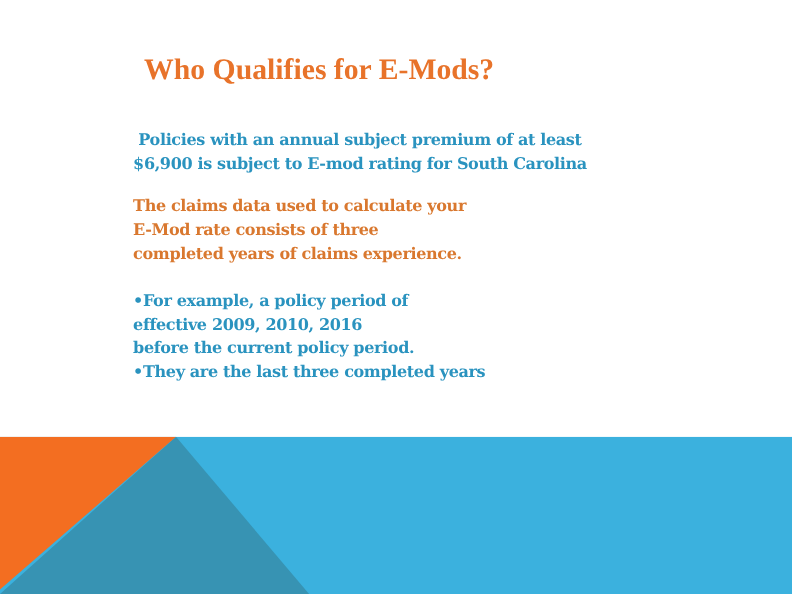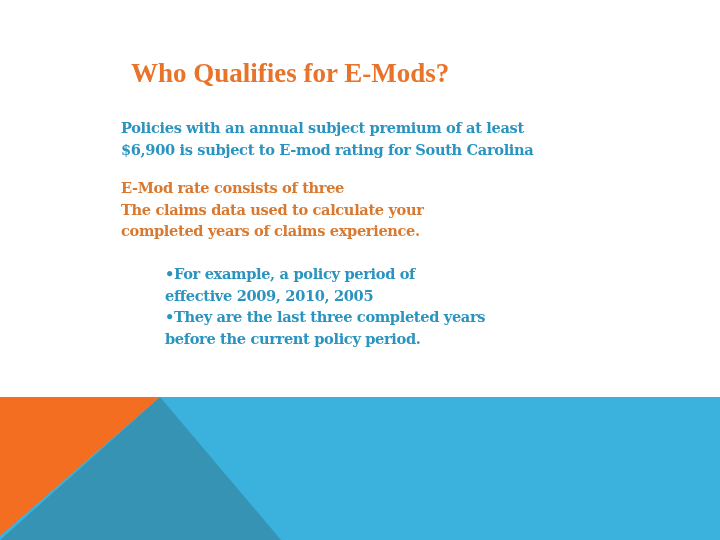--- a/index.html
+++ b/index.html
@@ -10,21 +10,21 @@
     .slide {
       position: relative;
       width: 720px;
       height: 540px;
       overflow: hidden;
       background: #ffffff;
     }
     .title {
       position: absolute;
       left: 131px;
-      top: 57px;
+      top: 47px;
       margin: 0;
       font-family: "Liberation Serif", serif;
       font-weight: bold;
       font-size: 27px;
       line-height: 32px;
       white-space: nowrap;
     }
     .block {
       position: absolute;
       left: 121px;
@@ -32,21 +32,21 @@
       font-family: "DejaVu Serif", serif;
       font-weight: bold;
       font-size: 14.6px;
       line-height: 21.6px;
       letter-spacing: -0.35px;
       white-space: nowrap;
     }
     .block .line {
       display: block;
     }
-    .block-1 { top: 117px; }
+    .block-1 { top: 117px; text-align: center; }
     .block-2 { top: 177px; }
     .block-3 { top: 263px; }
 
     .band {
       position: absolute;
       left: 0;
       top: 397px;
       width: 720px;
       height: 143px;
     }
@@ -60,30 +60,30 @@
 <div class="slide">
 
   <h1 class="title" style="color: rgb(232, 115, 42);">Who Qualifies for E-Mods?</h1>
 
   <p class="block block-1" style="color: rgb(42, 147, 191);">
     <span class="line">Policies with an annual subject premium of at least</span>
     <span class="line">$6,900  is subject to E-mod rating for South Carolina</span>
   </p>
 
   <p class="block block-2" style="color: rgb(217, 120, 47);">
+    <span class="line">The claims data used to calculate your</span>
     <span class="line">E-Mod rate consists of three</span>
-    <span class="line">The claims data used to calculate your</span>
     <span class="line">completed years of claims experience.</span>
   </p>
 
-  <p class="block block-3" style="color: rgb(42, 147, 191); margin-left: 44px;">
+  <p class="block block-3" style="color: rgb(42, 147, 191);">
     <span class="line">•For example, a policy period of</span>
-    <span class="line">effective 2009, 2010, 2005</span>
+    <span class="line">effective 2009, 2010, 2016</span>
+    <span class="line">before the current policy period.</span>
     <span class="line">•They are the last three completed years</span>
-    <span class="line">before the current policy period.</span>
   </p>
 
   <div class="band">
     <svg width="720" height="143" viewBox="0 0 720 143" xmlns="http://www.w3.org/2000/svg">
       <rect x="0" y="0" width="720" height="143" fill="#3BB1DE"></rect>
       <polygon points="160,0 0,143 281,143" fill="#3793B3"></polygon>
       <polygon points="0,0 160,0 0,139" fill="#F36E21"></polygon>
     </svg>
   </div>
 

